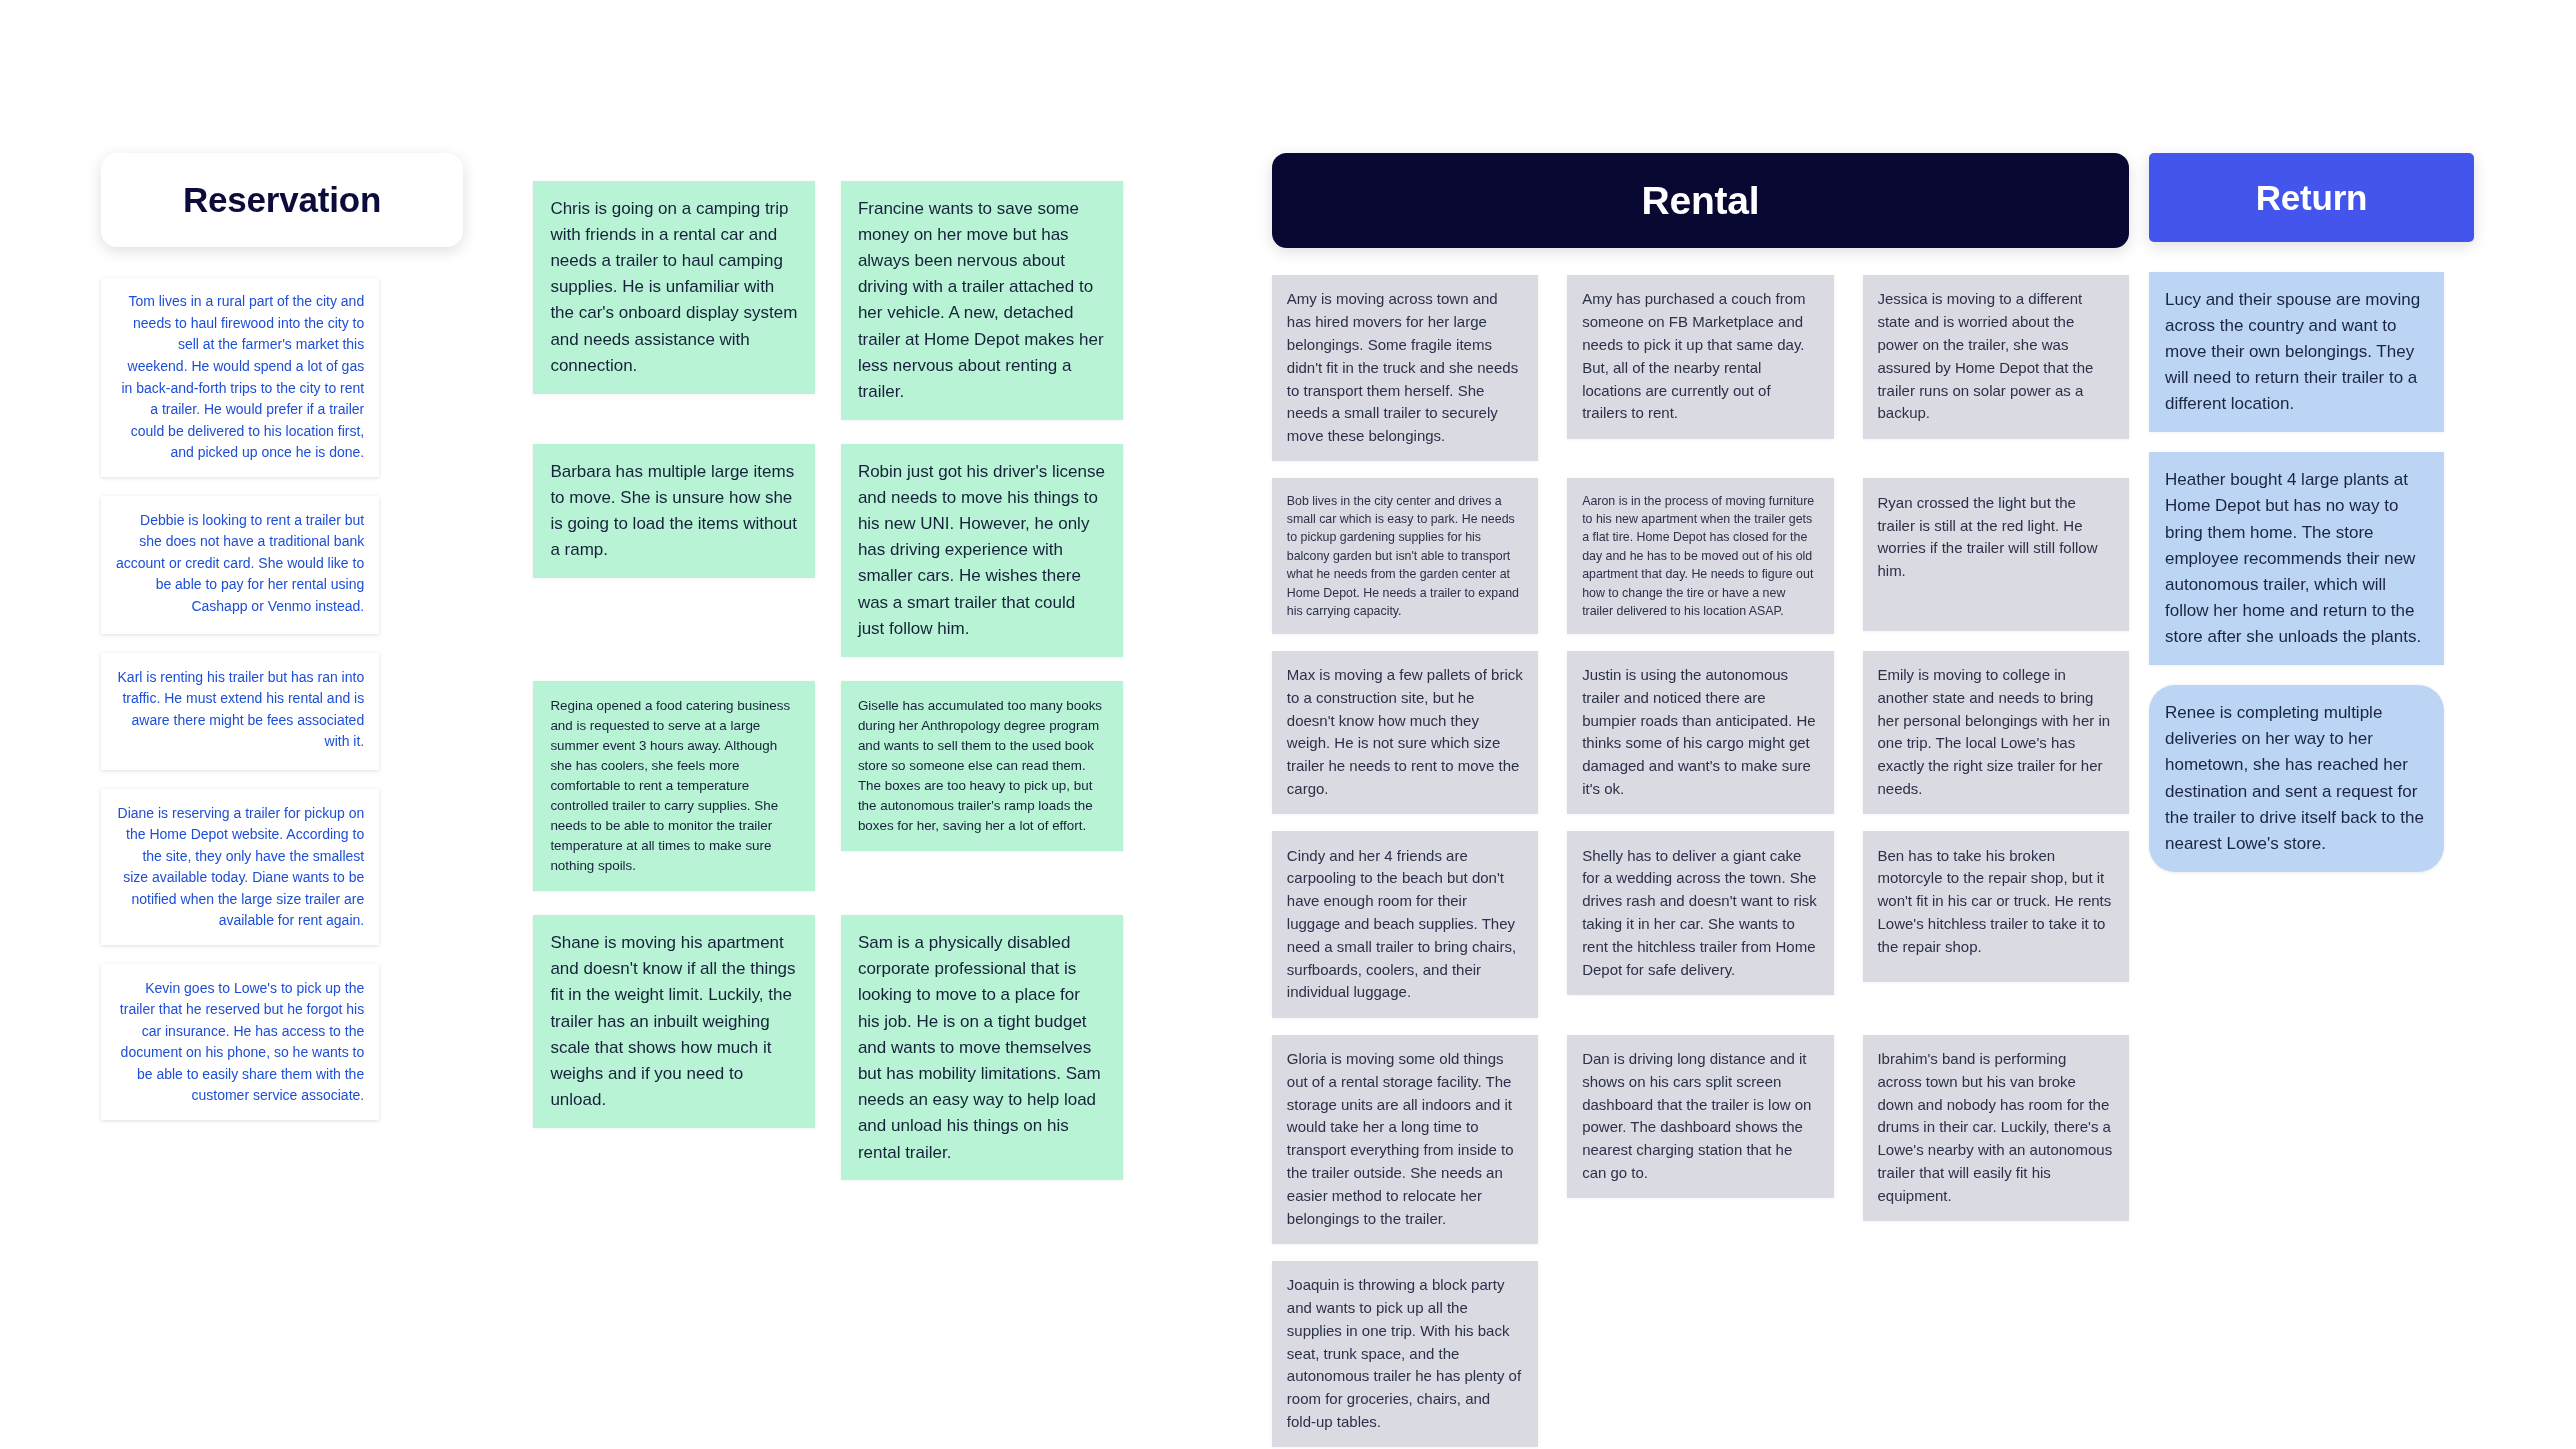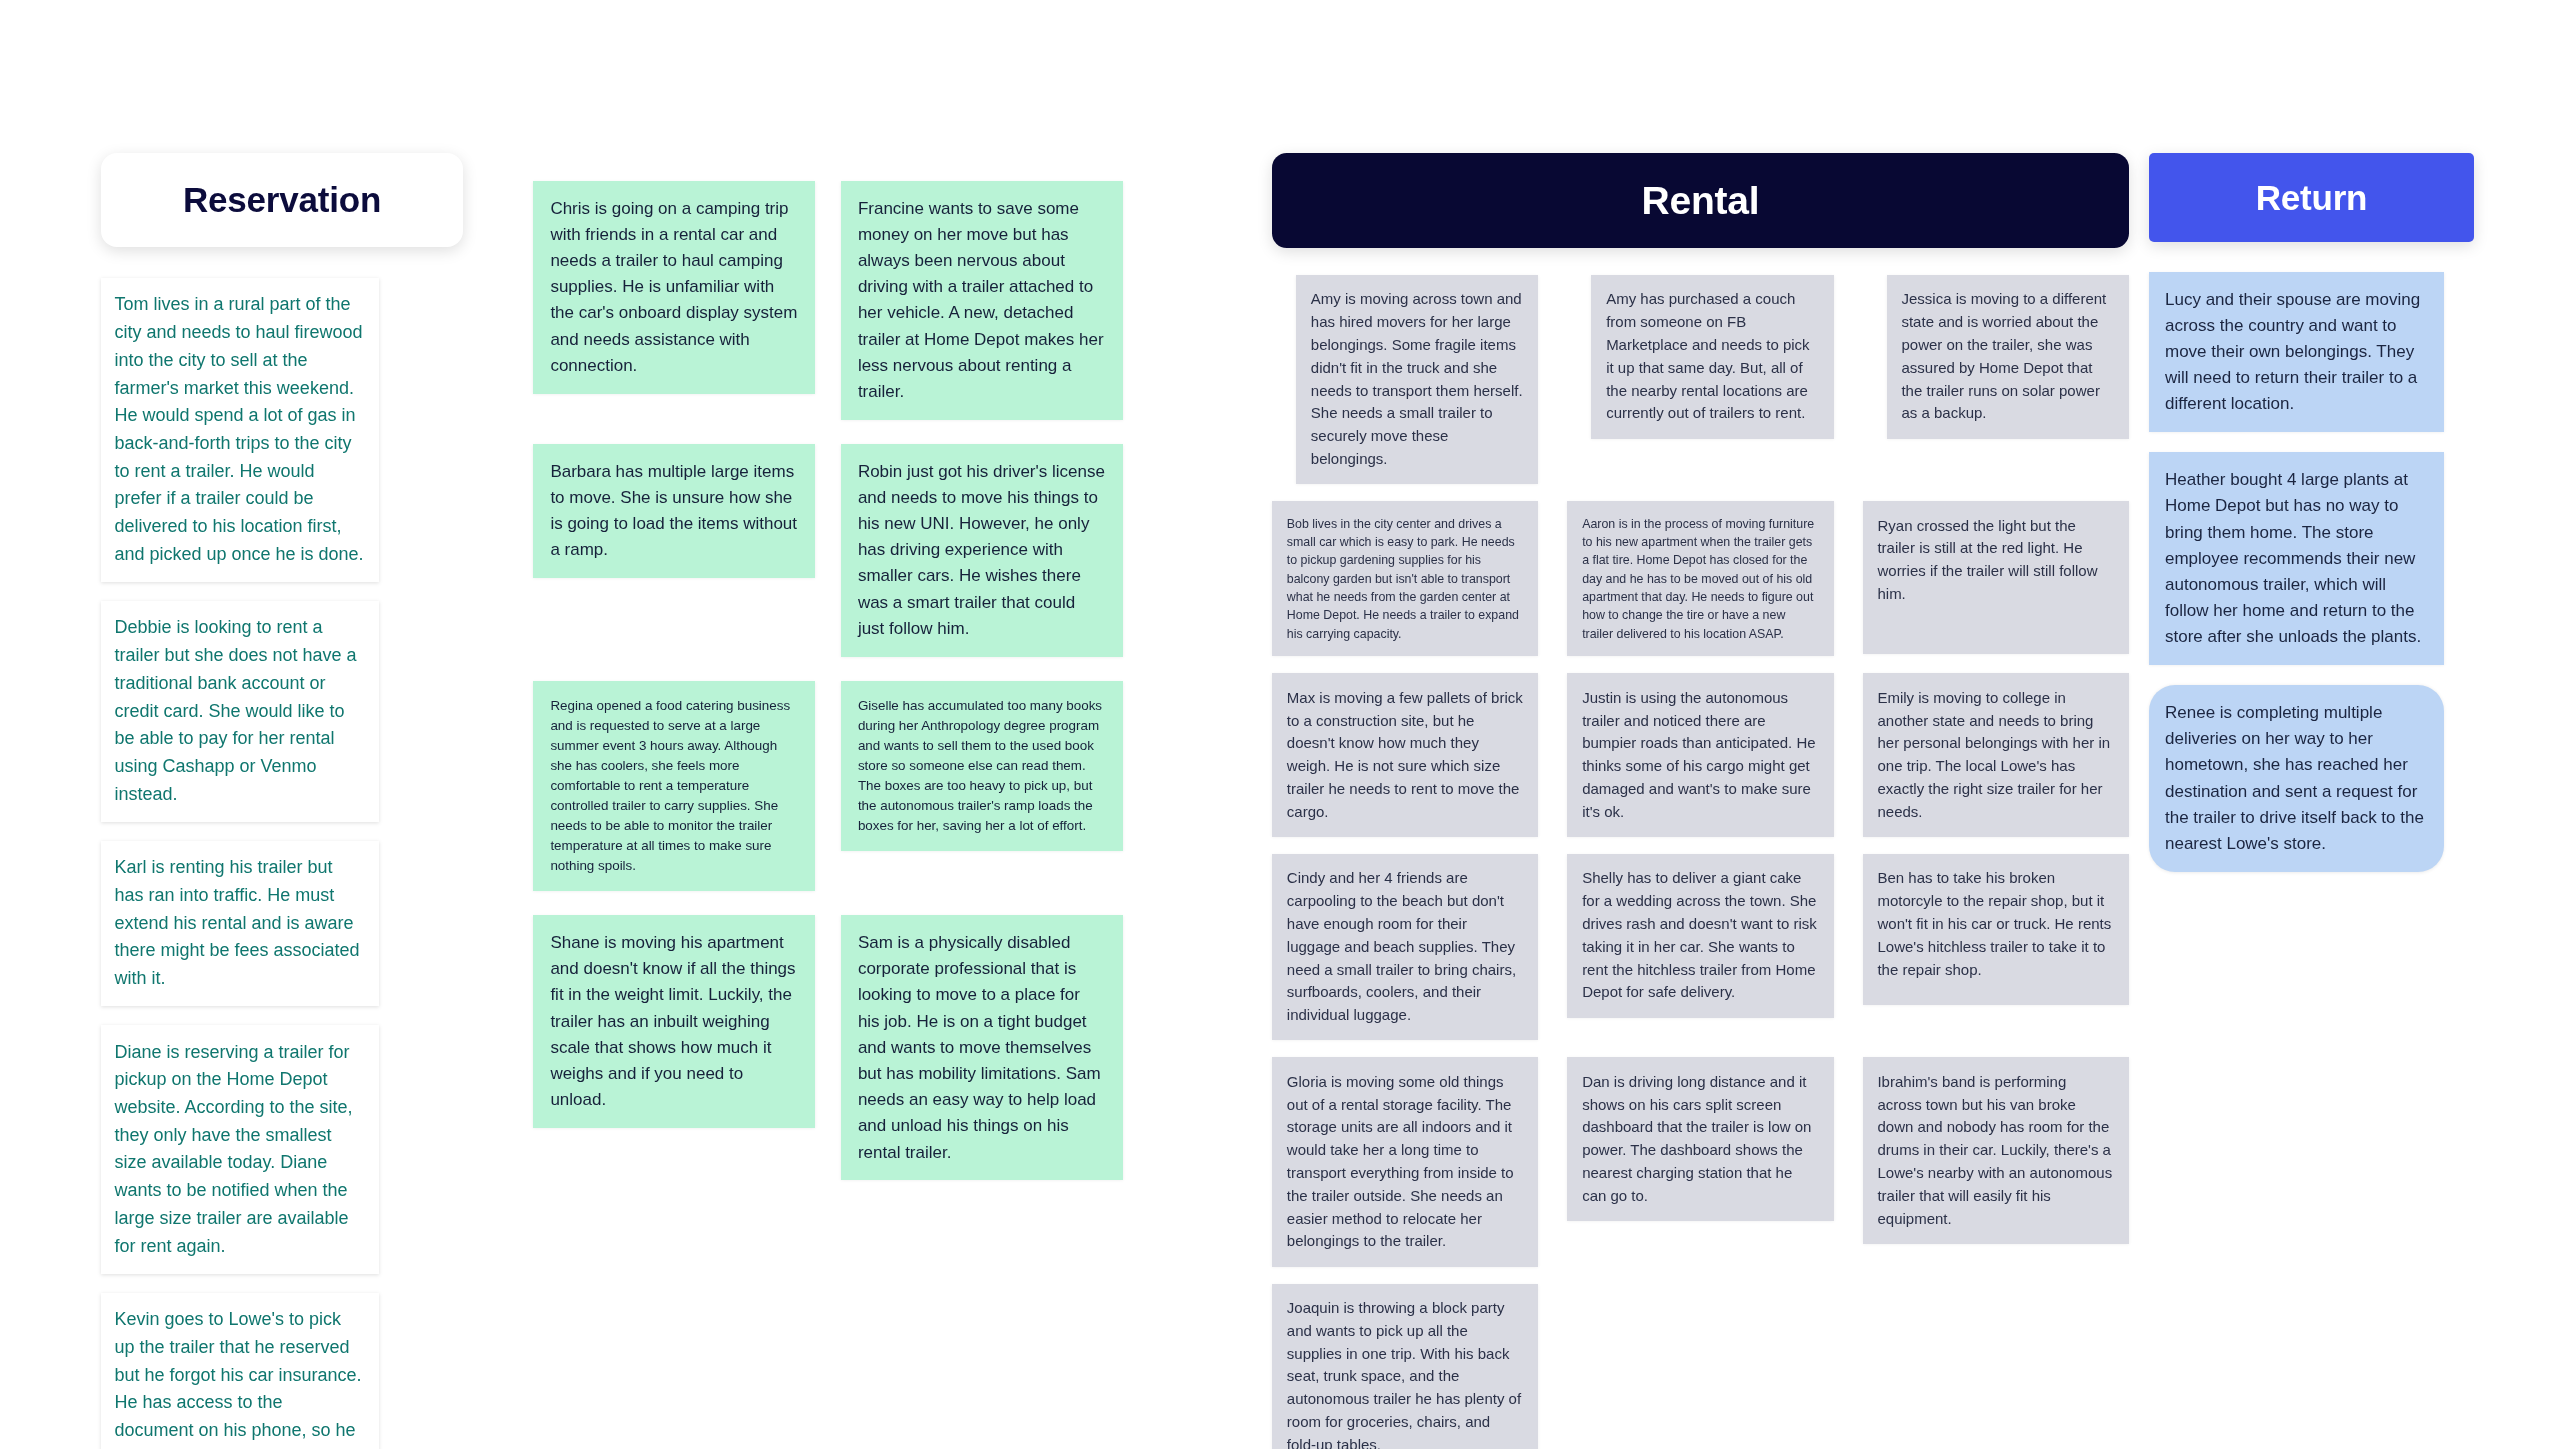--- a/index.html
+++ b/index.html
@@ -61,21 +61,21 @@
     font-size: 35px;
     border-radius: 16px;
   }
   #col-reservation .cards { flex-direction: column; gap: 19px; margin-top: 31px; }
   #col-reservation .card {
     width: 278px;
     background: #ffffff;
     padding: 13.4px 14.8px 13.4px 13.4px;
     box-shadow: 0 0.7px 4px rgba(0,0,0,0.13);
   }
-  #col-reservation .card p { font-size: 18px; line-height: 1.54; color: #0f766e; }
+  #col-reservation .card p { font-size: 14px; line-height: 1.54; color: #1d4ed8; text-align: right; }
   #col-reservation .card.c0 { min-height: 153px; }
   #col-reservation .card.c1 { min-height: 138px; }
   #col-reservation .card.c2 { min-height: 117px; }
   #col-reservation .card.c3 { min-height: 144px; }
   #col-reservation .card.c4 { min-height: 153px; }
 
   
   #col-onboarding { left: 533px; width: 607px; }
   #col-onboarding .col-header {
     width: 607px; height: 89px;
@@ -124,21 +124,21 @@
     align-items: start;
   }
   #col-rental .card {
     background: #d9dae2;
     padding: 13.4px 14.8px;
     box-shadow: 0 0.7px 3.4px rgba(0,0,0,0.07);
   }
   #col-rental .card p { color: #2b3148; }
   #col-rental .card.big p { font-size: 15px; line-height: 1.52; }
   #col-rental .card.small p { font-size: 12.4px; line-height: 1.48; }
-  #col-rental .card.r1 { min-height: 124px; margin-left: 24px; }
+  #col-rental .card.r1 { min-height: 124px; }
   #col-rental .card.r2 { min-height: 153px; }
   #col-rental .card.r3 { min-height: 151px; }
   #col-rental .card.r4 { min-height: 151px; }
   #col-rental .card.r5 { min-height: 151px; }
   #col-rental .card.r6 { min-height: 151px; }
   #col-rental .card.empty { background: transparent; box-shadow: none; }
 
   
   #col-return { left: 2149px; width: 325px; }
   #col-return .col-header {

